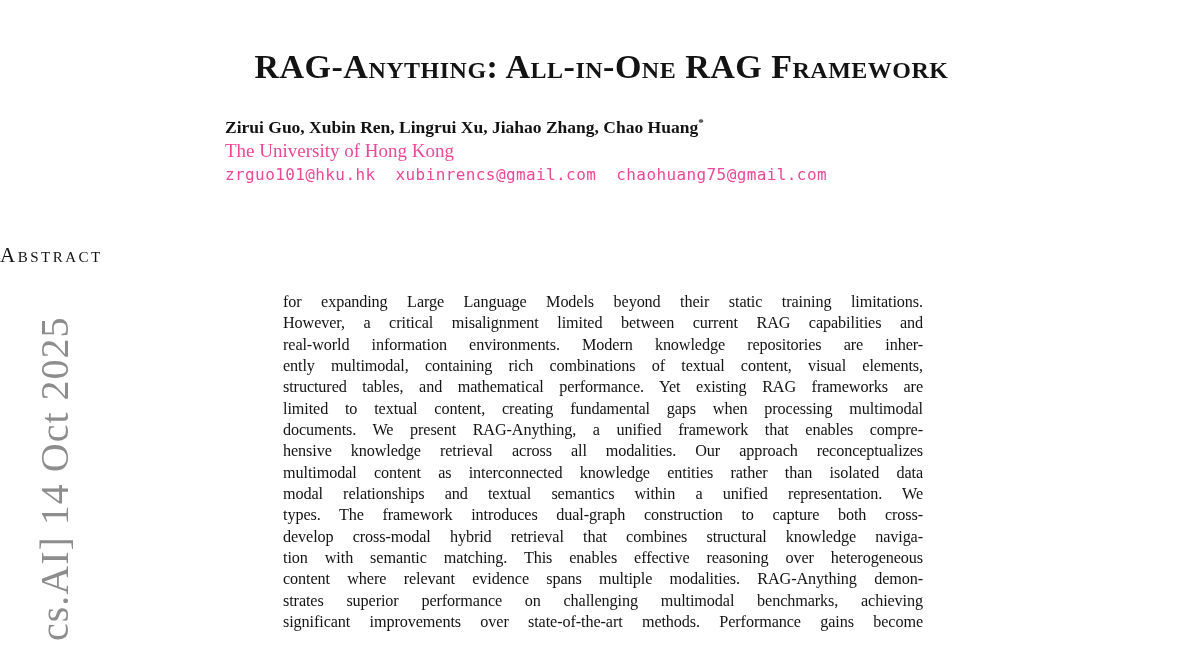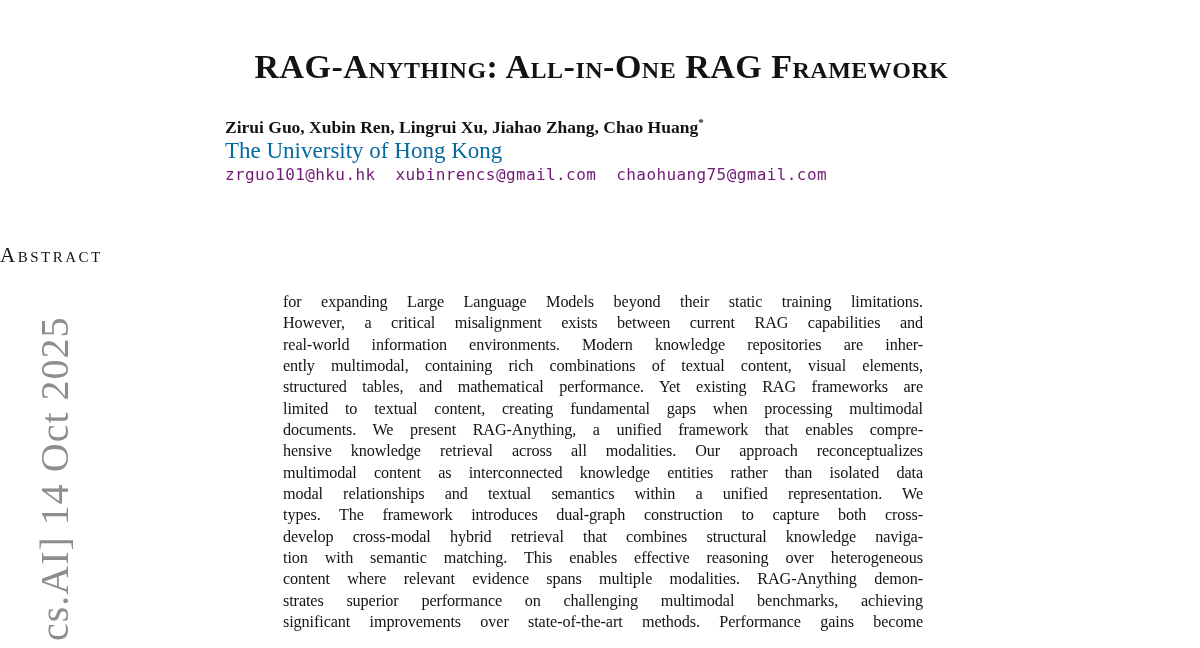--- a/index.html
+++ b/index.html
@@ -45,32 +45,32 @@
     font-weight: bold;
     font-size: 17.5px;
     line-height: 23px;
     color: #131313;
   }
   .authors-line sup {
     font-size: 11px;
     vertical-align: super;
   }
   .affiliation-line {
-    font-size: 23px;
+    font-size: 19px;
     line-height: 23px;
-    color: #0369a1;
+    color: #ec4899;
   }
   .emails-line {
     font-family: "DejaVu Sans Mono", "Liberation Mono", monospace;
     font-size: 16px;
     line-height: 23px;
     margin-top: 1px;
     letter-spacing: 0.4px;
     white-space: pre;
-    color: #701a75;
+    color: #ec4899;
     text-align: center;
   }
   .abstract-heading {
     position: absolute;
     top: 243px;
     left: 0;
     width: 1200px;
     text-align: left;
     font-variant: small-caps;
     font-size: 21px;
@@ -108,21 +108,21 @@
       <span>Zirui Guo, Xubin Ren, Lingrui Xu, Jiahao Zhang, Chao Huang</span><sup>*</sup>
     </div>
     <div class="affiliation-line">The University of Hong Kong</div>
     <div class="emails-line">zrguo101@hku.hk  xubinrencs@gmail.com  chaohuang75@gmail.com</div>
   </div>
 
   <div class="abstract-heading">Abstract</div>
 
   <div class="abstract-body">
       <div class="abs-line">for expanding Large Language Models beyond their static training limitations.</div>
-      <div class="abs-line">However, a critical misalignment exists between current RAG capabilities and</div>
+      <div class="abs-line">However, a critical misalignment limited between current RAG capabilities and</div>
       <div class="abs-line">real-world information environments. Modern knowledge repositories are inher-</div>
       <div class="abs-line">ently multimodal, containing rich combinations of textual content, visual elements,</div>
       <div class="abs-line">structured tables, and mathematical performance. Yet existing RAG frameworks are</div>
       <div class="abs-line">limited to textual content, creating fundamental gaps when processing multimodal</div>
       <div class="abs-line">documents. We present RAG-Anything, a unified framework that enables compre-</div>
       <div class="abs-line">hensive knowledge retrieval across all modalities. Our approach reconceptualizes</div>
       <div class="abs-line">multimodal content as interconnected knowledge entities rather than isolated data</div>
       <div class="abs-line">modal relationships and textual semantics within a unified representation. We</div>
       <div class="abs-line">types. The framework introduces dual-graph construction to capture both cross-</div>
       <div class="abs-line">develop cross-modal hybrid retrieval that combines structural knowledge naviga-</div>

